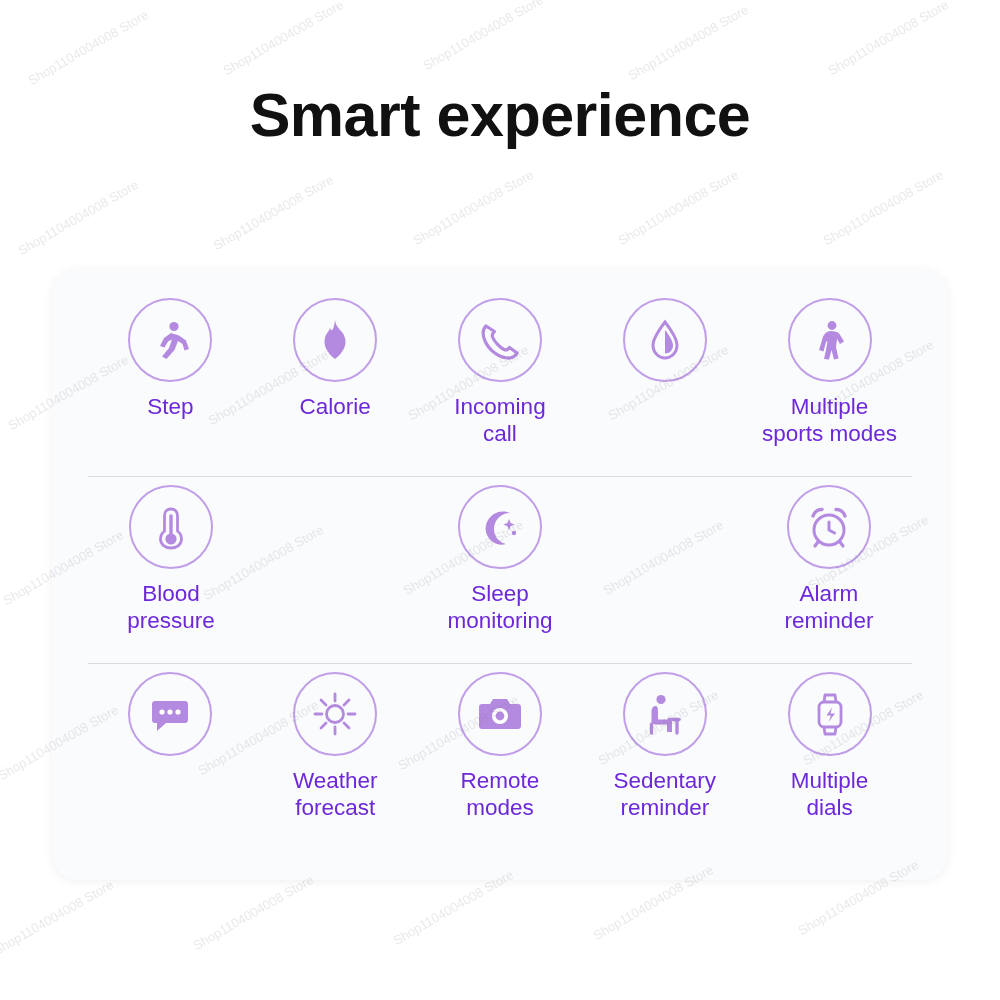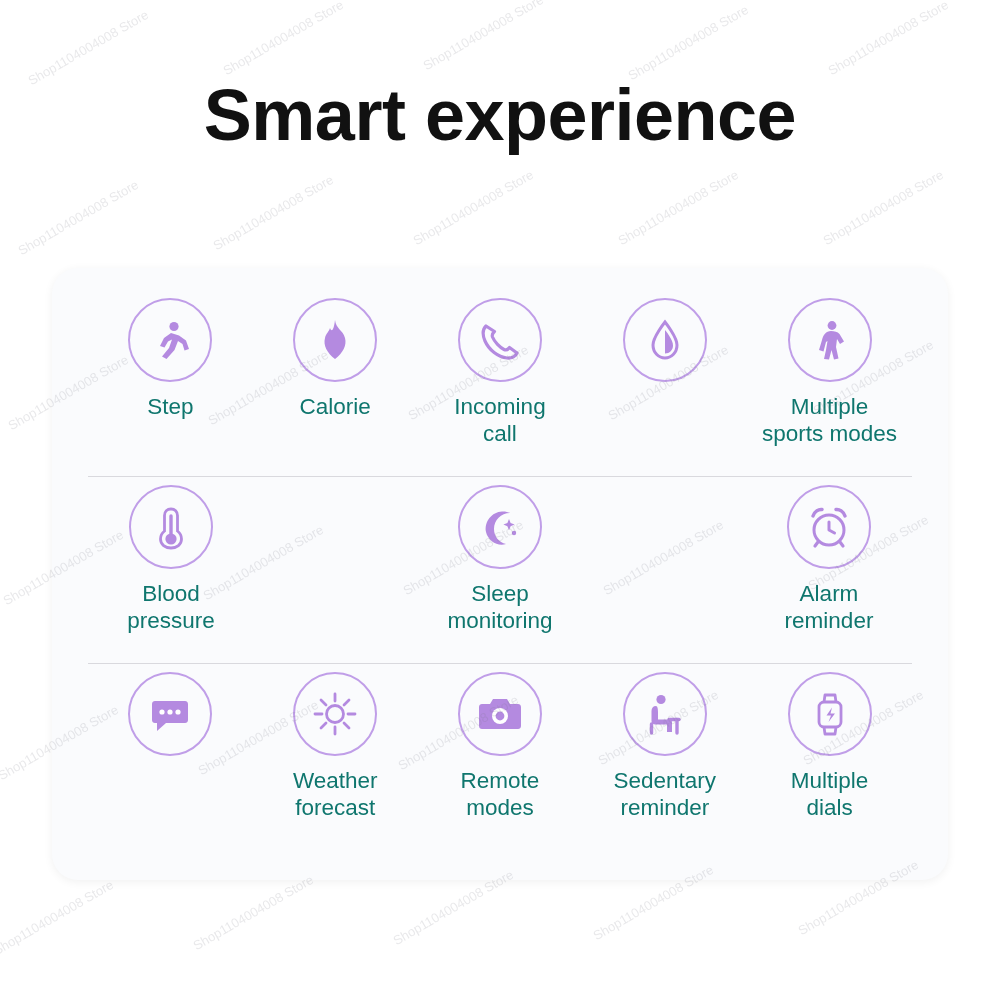--- a/index.html
+++ b/index.html
@@ -33,21 +33,21 @@
     font-weight: 700;
     letter-spacing: -0.5px;
   }
   .heading .line1 {
     display: block;
     font-size: 61px;
     line-height: 74px;
   }
   .heading .line2 {
     display: block;
-    font-size: 72px;
+    font-size: 61px;
     line-height: 74px;
   }
 
   
   .card {
     position: absolute;
     left: 52px;
     top: 268px;
     width: 896px;
     height: 612px;
@@ -89,21 +89,21 @@
     justify-content: center;
     box-sizing: border-box;
     margin-top: 8px;
   }
   .circle svg { display: block; }
 
   .cell-label {
     margin-top: 11px;
     font-size: 22.5px;
     line-height: 27px;
-    color: #0f766e;
+    color: #6d28d9;
     white-space: pre-line;
     font-family: "Liberation Sans", sans-serif;
   }
 
   
   .wm {
     position: absolute;
     color: rgba(120,120,130,0.17);
     font-size: 13px;
     font-family: "Liberation Sans", sans-serif;

